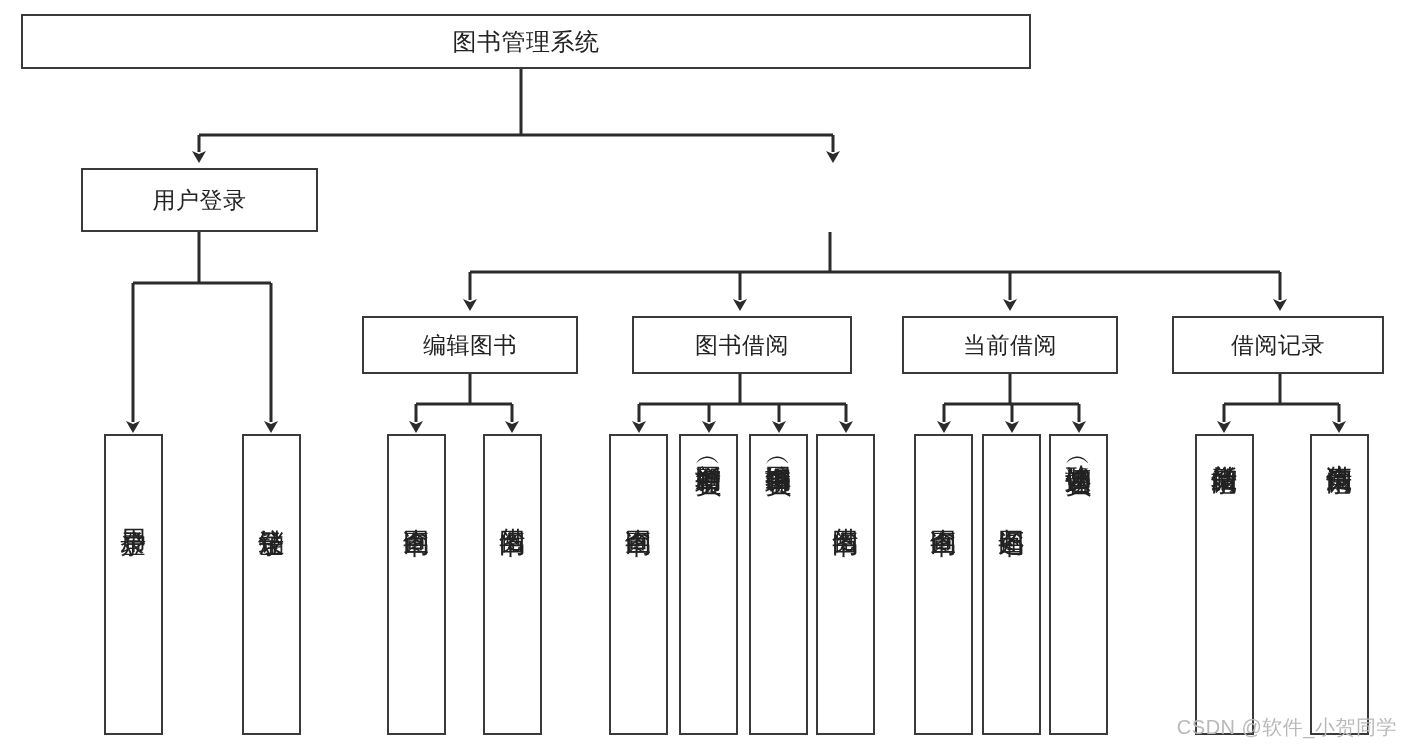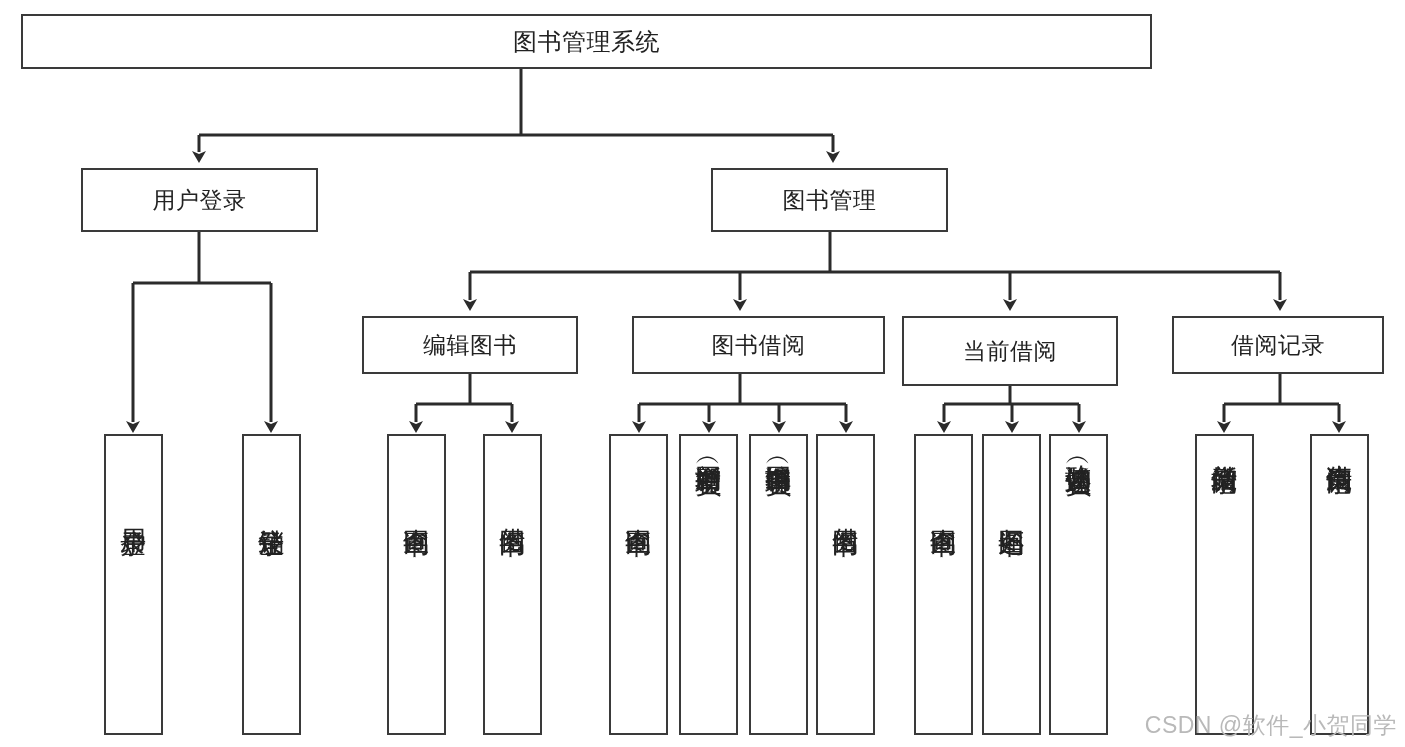--- a/index.html
+++ b/index.html
@@ -65,21 +65,21 @@
   .node.vert.mid .lbl {
     margin-top: 70px;
   }
   .node.vert.top .lbl {
     margin-top: 6px;
   }
   .watermark {
     position: absolute;
     right: 8px;
     bottom: 6px;
-    font-size: 23px;
+    font-size: 20px;
     color: #b9b9b9;
     white-space: nowrap;
     letter-spacing: 0.5px;
   }
 </style>
 </head>
 <body>
 
 <div id="canvas">
 
@@ -126,38 +126,35 @@
       <path d="M1012,404 L1012,422" marker-end="url(#arrow)"></path>
       <path d="M1079,404 L1079,422" marker-end="url(#arrow)"></path>
 
       <path d="M1280,374 L1280,404"></path>
       <path d="M1224,404 L1339,404"></path>
       <path d="M1224,404 L1224,422" marker-end="url(#arrow)"></path>
       <path d="M1339,404 L1339,422" marker-end="url(#arrow)"></path>
     </g>
   </svg>
 
-  <div class="node horiz root" style="left:21px; top:14px; width:1131px; height:55px;">
+  <div class="node horiz root" style="left:21px; top:14px; width:1010px; height:55px;">
     <span class="lbl">图书管理系统</span>
   </div>
 
   <div class="node horiz" style="left:81px; top:168px; width:237px; height:64px;">
     <span class="lbl">用户登录</span>
   </div>
-  <div class="node horiz" style="left:711px; top:168px; width:237px; height:64px;">
-    <span class="lbl">图书管理</span>
-  </div>
 
   <div class="node horiz" style="left:362px; top:316px; width:216px; height:58px;">
     <span class="lbl">编辑图书</span>
   </div>
-  <div class="node horiz" style="left:632px; top:316px; width:253px; height:58px;">
+  <div class="node horiz" style="left:632px; top:316px; width:220px; height:58px;">
     <span class="lbl">图书借阅</span>
   </div>
-  <div class="node horiz" style="left:902px; top:316px; width:216px; height:70px;">
+  <div class="node horiz" style="left:902px; top:316px; width:216px; height:58px;">
     <span class="lbl">当前借阅</span>
   </div>
   <div class="node horiz" style="left:1172px; top:316px; width:212px; height:58px;">
     <span class="lbl">借阅记录</span>
   </div>
 
   <div class="node vert mid" style="left:104px; top:434px; width:59px; height:301px;">
     <span class="lbl">用户登录</span>
   </div>
   <div class="node vert mid" style="left:242px; top:434px; width:59px; height:301px;">

